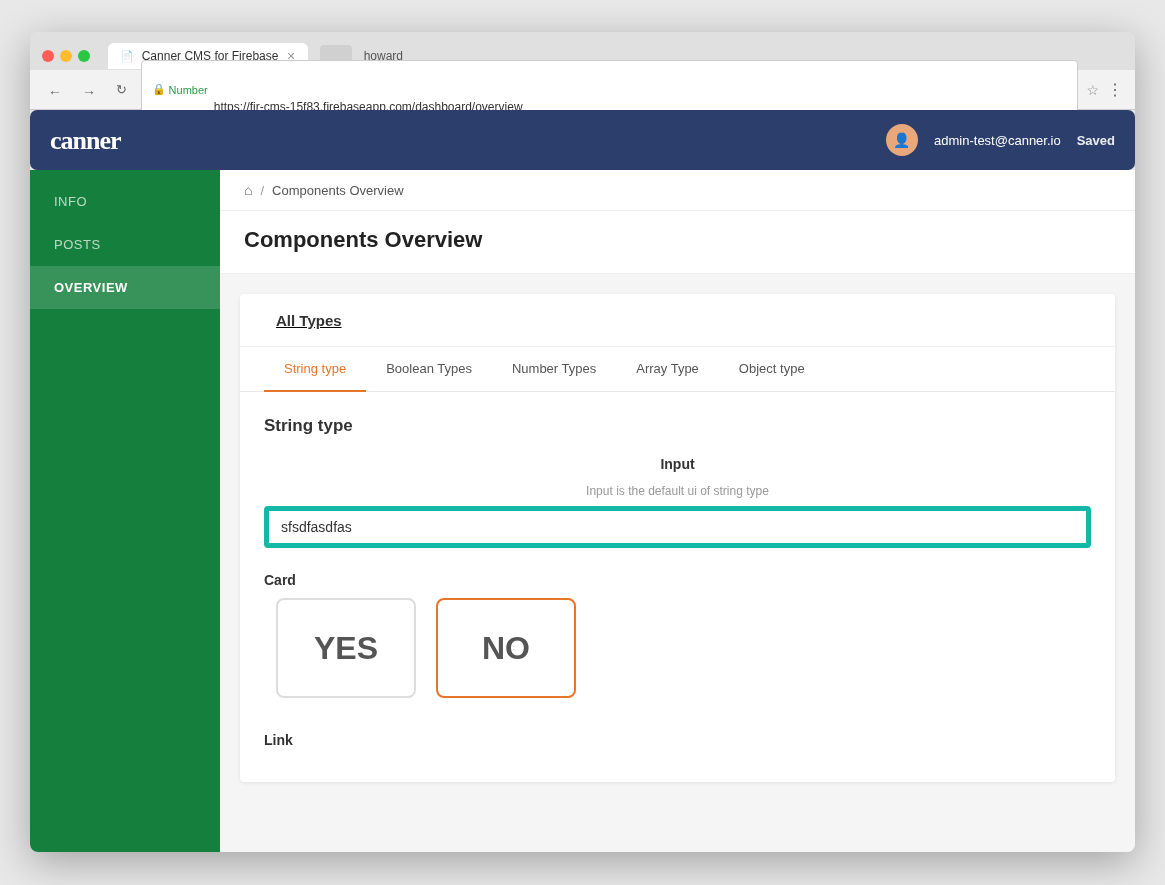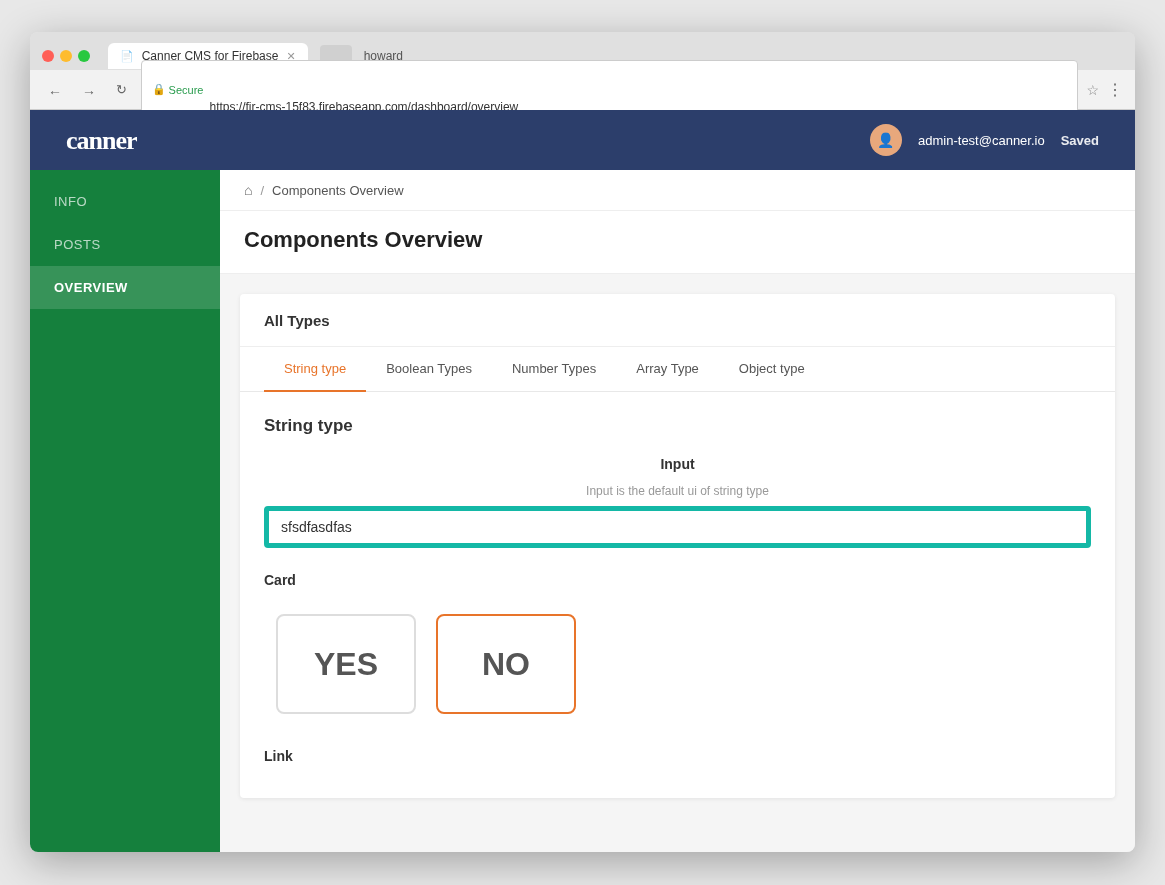--- a/index.html
+++ b/index.html
@@ -81,22 +81,23 @@
       flex: 1;
       overflow: hidden;
     }
 
     
     .top-nav {
       background: #2c3e6b;
       height: 60px;
       display: flex;
       align-items: center;
-      padding: 0 36px;
+      padding: 0 20px;
       justify-content: space-between;
+      border-radius: 7px;
     }
     .logo {
       color: white;
       font-size: 28px;
       font-weight: bold;
       letter-spacing: -1px;
       font-family: Georgia, serif;
     }
     .logo-text { color: white; font-family: 'Georgia', serif; font-size: 26px; }
     .nav-right { display: flex; align-items: center; gap: 16px; }
@@ -158,22 +159,23 @@
 
     
     .content-card {
       margin: 20px;
       background: white;
       border-radius: 4px;
       box-shadow: 0 1px 4px rgba(0,0,0,0.08);
       overflow: hidden;
     }
     .card-header {
-      padding: 18px 24px 16px;
+      padding: 18px 36px 16px;
       border-bottom: 1px solid #eee;
+      text-decoration: underline;
     }
     .card-header-title { font-size: 15px; font-weight: 600; color: #333; }
 
     
     .tabs-bar {
       display: flex;
       padding: 0 24px;
       border-bottom: 1px solid #e8e8e8;
     }
     .tab-item {
@@ -203,21 +205,21 @@
       border: 5px solid #14b8a6;
       border-radius: 4px;
       padding: 8px 12px;
       font-size: 14px;
       color: #333;
       outline: none;
     }
 
     
     .card-section { margin-bottom: 24px; }
-    .card-section-label { font-size: 14px; font-weight: 600; color: #333; margin-bottom: 16px; }
+    .card-section-label { font-size: 14px; font-weight: 600; color: #333; margin-bottom: 0; }
     .card-options { display: flex; gap: 20px; padding: 10px 12px; }
     .card-option {
       width: 140px;
       height: 100px;
       border: 2px solid #ddd;
       border-radius: 8px;
       display: flex;
       align-items: center;
       justify-content: center;
       font-size: 32px;
@@ -253,21 +255,21 @@
     <span class="user-label">howard</span>
   </div>
 
   <div class="browser-toolbar">
     <button class="nav-btn">←</button>
     <button class="nav-btn">→</button>
     <button class="refresh-btn">↻</button>
     <div class="address-bar">
       <span class="secure-badge">
         <span>🔒</span>
-        <span>Secure</span>
+        <span>Number</span>
       </span>
       <span class="url-text">https://fir-cms-15f83.firebaseapp.com/dashboard/overview</span>
     </div>
     <button class="star-btn">☆</button>
     <button class="menu-btn">⋮</button>
   </div>
 
   <div style="display:flex; flex-direction:column; flex:1; overflow:hidden;">
 
     <div class="top-nav">

